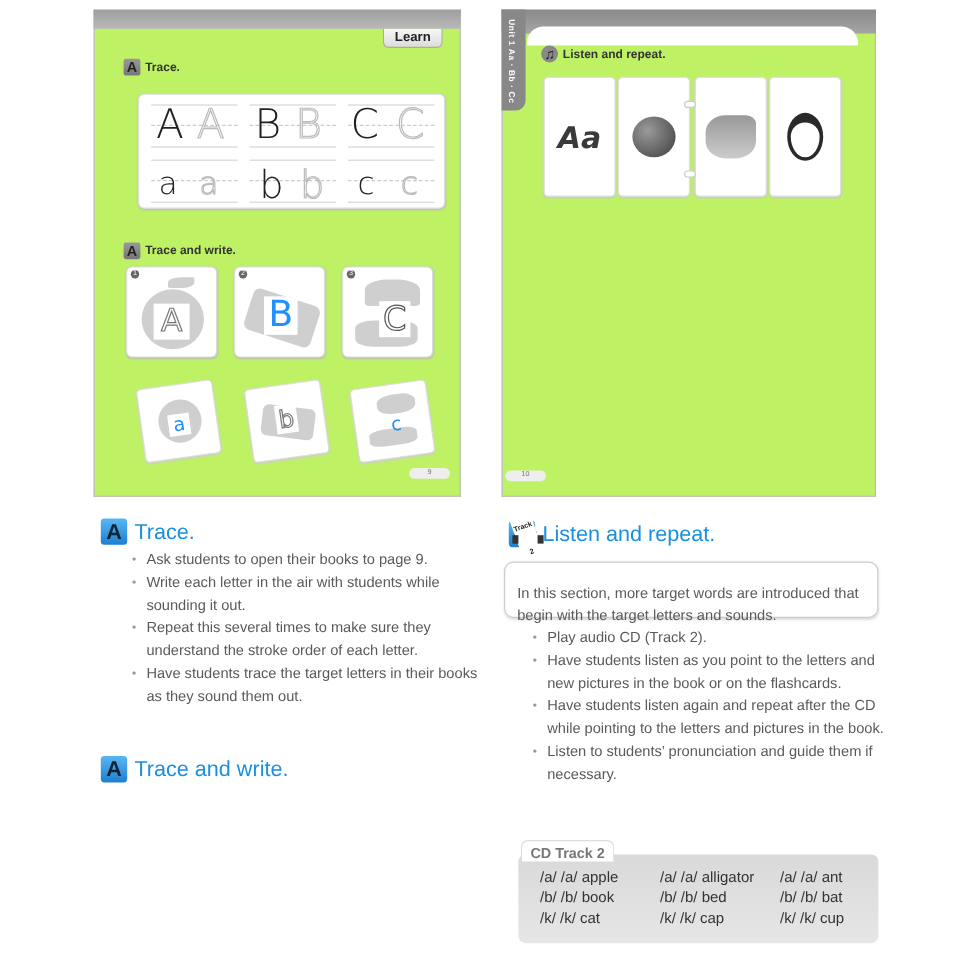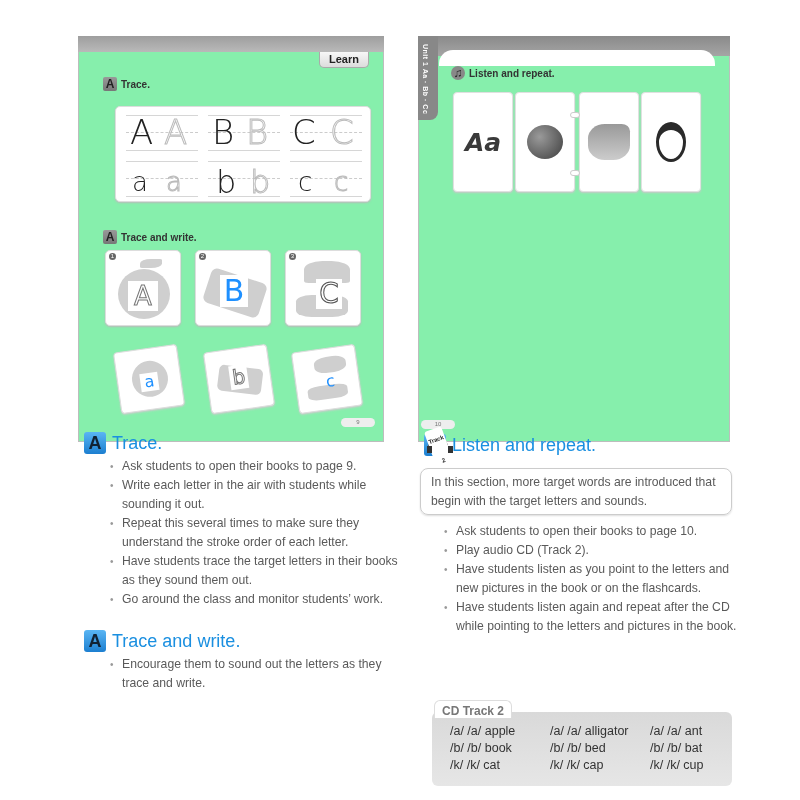--- a/index.html
+++ b/index.html
@@ -1,20 +1,20 @@
 <!DOCTYPE html>
 <html><head>
 <meta charset="utf-8">
 <style>
   * { box-sizing: border-box; margin: 0; padding: 0; }
   html, body { width: 800px; height: 800px; background: #ffffff; overflow: hidden; }
   body { position: relative; font-family: "Liberation Sans", sans-serif; color: #555; }
 
   
-  .page { position: absolute; background: #86efac; border: 1px solid #bdbdbd; margin-top: 28px; }
+  .page { position: absolute; background: #bef264; border: 1px solid #bdbdbd; }
   .page-left { left: 78px; top: 8px; width: 306px; height: 406px; border-top: none; }
   .page-left .topbar { position: absolute; left: -1px; right: -1px; top: 0; height: 16px; background: linear-gradient(#9e9e9e, #b9b9b9); }
   .learn-tab { position: absolute; right: 14px; top: 16px; width: 50px; height: 16px; background: linear-gradient(#f7f7f7, #dcdcdc); border: 1px solid #aaa; border-top: none; border-radius: 0 0 5px 5px; font-weight: bold; font-size: 11px; color: #222; text-align: center; line-height: 15px; }
 
   .sec-head { position: absolute; display: flex; align-items: center; gap: 4px; font-size: 10px; color: #333; font-weight: bold; }
   .a-icon-small { width: 14px; height: 14px; background: linear-gradient(#999, #777); border-radius: 2px; color: #222; font-size: 12px; font-weight: bold; line-height: 14px; text-align: center; }
 
   .trace-box { position: absolute; left: 36px; top: 70px; width: 256px; height: 96px; border: 1px solid #ddd; border-radius: 5px; box-shadow: 0 1px 2px #bbb; background: #fff; }
   .trace-group { position: absolute; width: 72px; height: 36px; }
   .trace-group .line { position: absolute; left: 0; right: 0; height: 0; border-top: 1px dashed #ccc; }
@@ -49,21 +49,21 @@
   .blue-icon { width: 22px; height: 22px; background: linear-gradient(#5ab6f4, #1c7fd0); border-radius: 3px; color: #123; font-weight: bold; font-size: 18px; text-align: center; line-height: 22px; }
   .headphones-icon { position: relative; }
   .headphones-icon::before { content: ""; position: absolute; left: 4px; top: 4px; width: 14px; height: 12px; border: 3px solid #333; border-bottom: none; border-radius: 9px 9px 0 0; }
   .headphones-icon::after { content: ""; position: absolute; left: 3px; top: 12px; width: 16px; height: 7px; border-left: 5px solid #333; border-right: 5px solid #333; }
   .track-label { position: absolute; left: 7px; top: -6px; font-size: 6px; font-weight: bold; color: #222; background: #fff; border-radius: 3px; padding: 0 1px; transform: rotate(-20deg); }
 
   ul.bullets { position: absolute; list-style: none; font-size: 12.2px; color: #5a5a5a; line-height: 19px; font-family: "Liberation Sans", sans-serif; }
   ul.bullets li { position: relative; padding-left: 12px; }
   ul.bullets li::before { content: "•"; position: absolute; left: 0; color: #999; font-size: 10px; }
 
-  .intro-box { position: absolute; left: 420px; top: 468px; width: 312px; height: 47px; border: 1px solid #ccc; border-radius: 8px; box-shadow: 0 1px 2px #ddd; padding: 4px 10px; font-size: 12.2px; line-height: 19px; color: #5a5a5a; }
+  .intro-box { position: absolute; left: 420px; top: 468px; width: 312px; height: 47px; border: 1px solid #ccc; border-radius: 8px; box-shadow: 0 1px 2px #ddd; padding: 16px 10px; font-size: 12.2px; line-height: 19px; color: #5a5a5a; }
 
   .cd-tab { position: absolute; left: 434px; top: 700px; width: 78px; height: 18px; background: #fff; border: 1px solid #ddd; border-bottom: none; border-radius: 6px 6px 0 0; font-size: 12px; font-weight: bold; color: #777; padding: 3px 0 0 7px; z-index: 2; }
   .cd-box { position: absolute; left: 432px; top: 712px; width: 300px; height: 74px; background: linear-gradient(#d9d9d9, #e6e6e6); border-radius: 6px; padding: 12px 0 0 18px; }
   .cd-grid { display: grid; grid-template-columns: 100px 100px 90px; row-gap: 3px; font-size: 12.5px; color: #333; }
 </style>
 </head>
 <body>
 
 <div class="page page-left">
   <div class="topbar"></div>
@@ -195,43 +195,41 @@
 
 <div class="note-head" style="left:84px; top:432px;">
   <span class="blue-icon">A</span>
   <span>Trace.</span>
 </div>
 <ul class="bullets" style="left:110px; top:457px; width:290px;">
   <li>Ask students to open their books to page 9.</li>
   <li>Write each letter in the air with students while sounding it out.</li>
   <li>Repeat this several times to make sure they understand the stroke order of each letter.</li>
   <li>Have students trace the target letters in their books as they sound them out.</li>
-  <li>Go around the class and monitor students’ work.</li>
 </ul>
 
 <div class="note-head" style="left:84px; top:630px;">
   <span class="blue-icon">A</span>
   <span>Trace and write.</span>
 </div>
 <ul class="bullets" style="left:110px; top:655px; width:290px;">
-  <li>Encourage them to sound out the letters as they trace and write.</li>
 </ul>
 
 <div class="note-head" style="left:424px; top:434px;">
   <span class="blue-icon headphones-icon">
     <span class="track-label">Track 2</span>
   </span>
   <span>Listen and repeat.</span>
 </div>
 <div class="intro-box">In this section, more target words are introduced that begin with the target letters and sounds.</div>
 <ul class="bullets" style="left:444px; top:522px; width:300px;">
-  <li>Ask students to open their books to page 10.</li>
   <li>Play audio CD (Track 2).</li>
   <li>Have students listen as you point to the letters and new pictures in the book or on the flashcards.</li>
   <li>Have students listen again and repeat after the CD while pointing to the letters and pictures in the book.</li>
+  <li>Listen to students’ pronunciation and guide them if necessary.</li>
 </ul>
 
 <div class="cd-tab">CD Track 2</div>
 <div class="cd-box">
   <div class="cd-grid">
     <span>/a/ /a/ apple</span>
     <span>/a/ /a/ alligator</span>
     <span>/a/ /a/ ant</span>
     <span>/b/ /b/ book</span>
     <span>/b/ /b/ bed</span>

